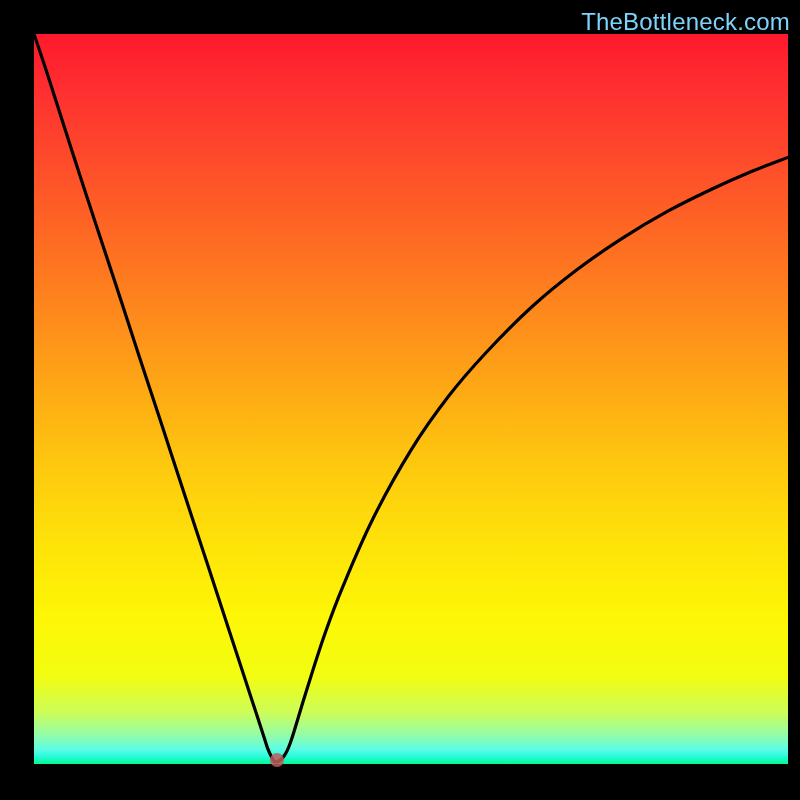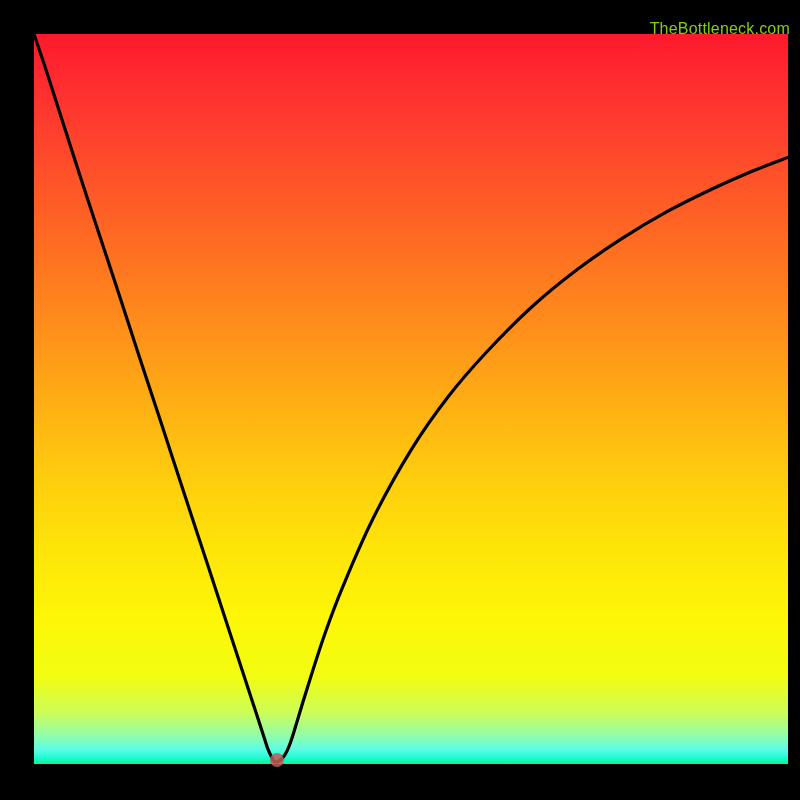--- a/index.html
+++ b/index.html
@@ -12,24 +12,24 @@
     font-family: Arial, Helvetica, sans-serif;
   }
   .frame {
     position: relative;
     width: 800px;
     height: 800px;
     background: #000;
   }
   .watermark {
     position: absolute;
-    top: 20px;
+    top: 8px;
     right: 10px;
-    color: #84cc16;
-    font-size: 16px;
+    color: #7dd3fc;
+    font-size: 24px;
     font-weight: 500;
     letter-spacing: 0.2px;
     z-index: 10;
   }
   .plot {
     position: absolute;
     left: 34px;
     top: 34px;
     width: 754px;
     height: 730px;

